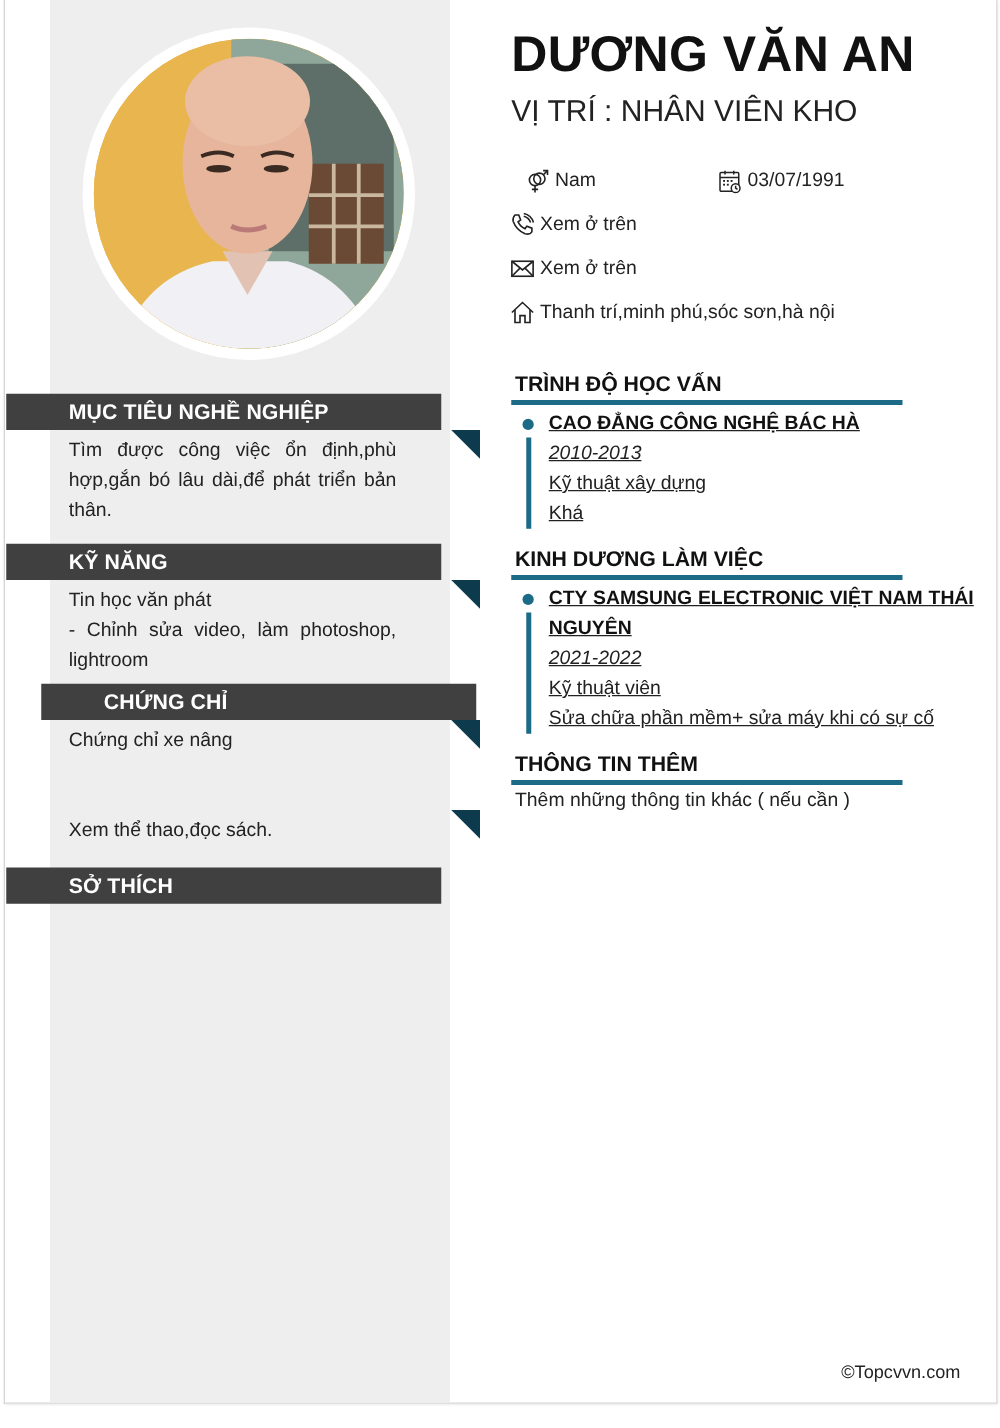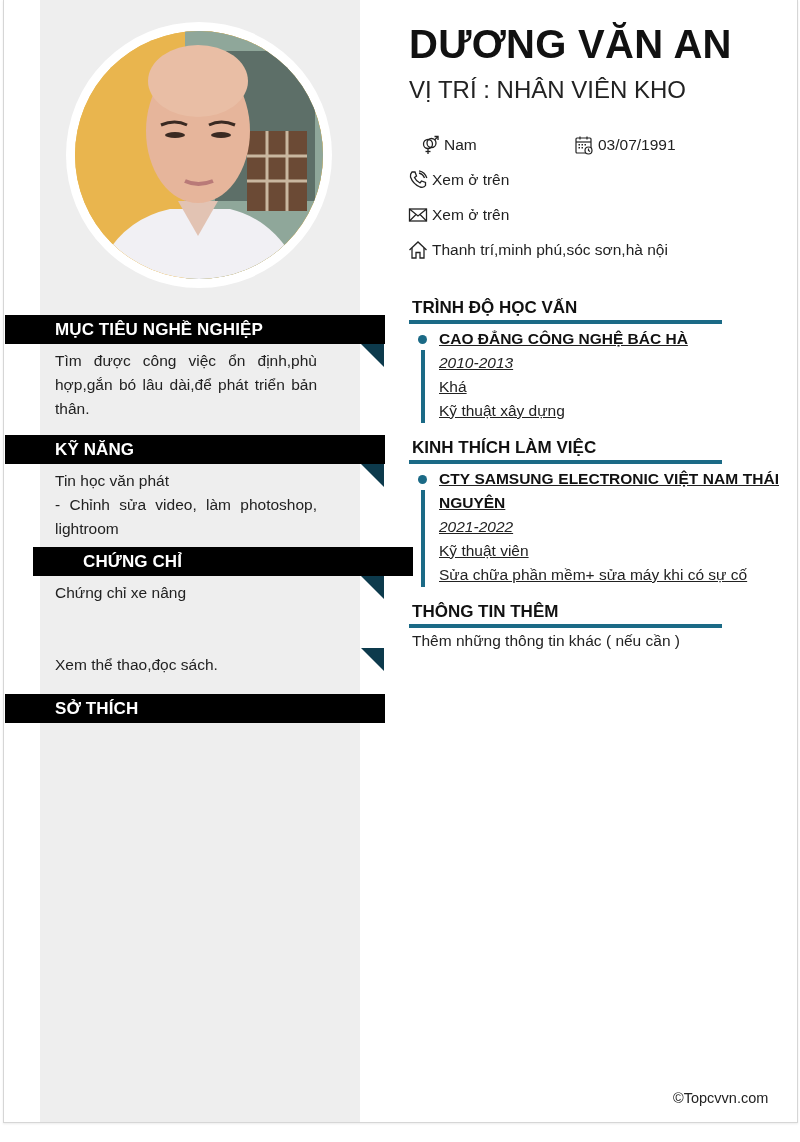--- a/index.html
+++ b/index.html
@@ -8,21 +8,21 @@
   .page { position: absolute; left: 3px; top: 0; width: 793px; height: 1122px;
           background: #fff; border: 1px solid #d6d6d6; border-top: none;
           box-shadow: 0 1px 2px rgba(0,0,0,0.08); }
   .sidebar-bg { position: absolute; left: 36px; top: 0; width: 320px; height: 1122px; background: #eeeeee; }
 
   .avatar-wrap { position: absolute; left: 62px; top: 22px; width: 266px; height: 266px;
                  border-radius: 50%; background: #fff; }
   .avatar { position: absolute; left: 9px; top: 9px; width: 248px; height: 248px; border-radius: 50%;
             overflow: hidden; background: #e8b64d; }
 
-  .ribbon { position: absolute; left: 1px; width: 380px; height: 29px; background: #000000; }
+  .ribbon { position: absolute; left: 1px; width: 348px; height: 29px; background: #404040; }
   .ribbon-label { position: absolute; left: 50px; top: 5px; font-size: 17px; font-weight: bold;
                   color: #ffffff; letter-spacing: 0.1px; }
   .fold { position: absolute; width: 0; height: 0; border-top: 23px solid #0d3a4c;
           border-left: 23px solid transparent; left: 357px; }
   .side-text { position: absolute; left: 51px; width: 262px; font-size: 15.5px; line-height: 24px;
                color: #222; text-align: justify; }
   .side-text div { margin: 0; }
 
   .name { position: absolute; left: 405px; top: 22px; font-size: 40px; font-weight: bold;
           color: #111; letter-spacing: 0.3px; }
@@ -165,25 +165,25 @@
     <span>Thanh trí,minh phú,sóc sơn,hà nội</span>
   </div>
 
   <div class="sec-title" style="top:298px;">TRÌNH ĐỘ HỌC VẤN</div>
   <div class="sec-line" style="top:320px;"></div>
   <div class="bullet" style="top:335px;"></div>
   <div class="vline" style="top:350px; height:73px;"></div>
   <div class="entry" style="top:327px;">
     <div class="org">CAO ĐẲNG CÔNG NGHỆ BÁC HÀ</div>
     <div class="date">2010-2013</div>
+    <div>Kỹ thuật xây dựng</div>
     <div>Khá</div>
-    <div>Kỹ thuật xây dựng</div>
   </div>
 
-  <div class="sec-title" style="top:438px;">KINH THÍCH LÀM VIỆC</div>
+  <div class="sec-title" style="top:438px;">KINH DƯƠNG LÀM VIỆC</div>
   <div class="sec-line" style="top:460px;"></div>
   <div class="bullet" style="top:475px;"></div>
   <div class="vline" style="top:490px; height:97px;"></div>
   <div class="entry" style="top:467px;">
     <div class="org">CTY SAMSUNG ELECTRONIC VIỆT NAM THÁI NGUYÊN</div>
     <div class="date">2021-2022</div>
     <div>Kỹ thuật viên</div>
     <div>Sửa chữa phần mềm+ sửa máy khi có sự cố</div>
   </div>
 

